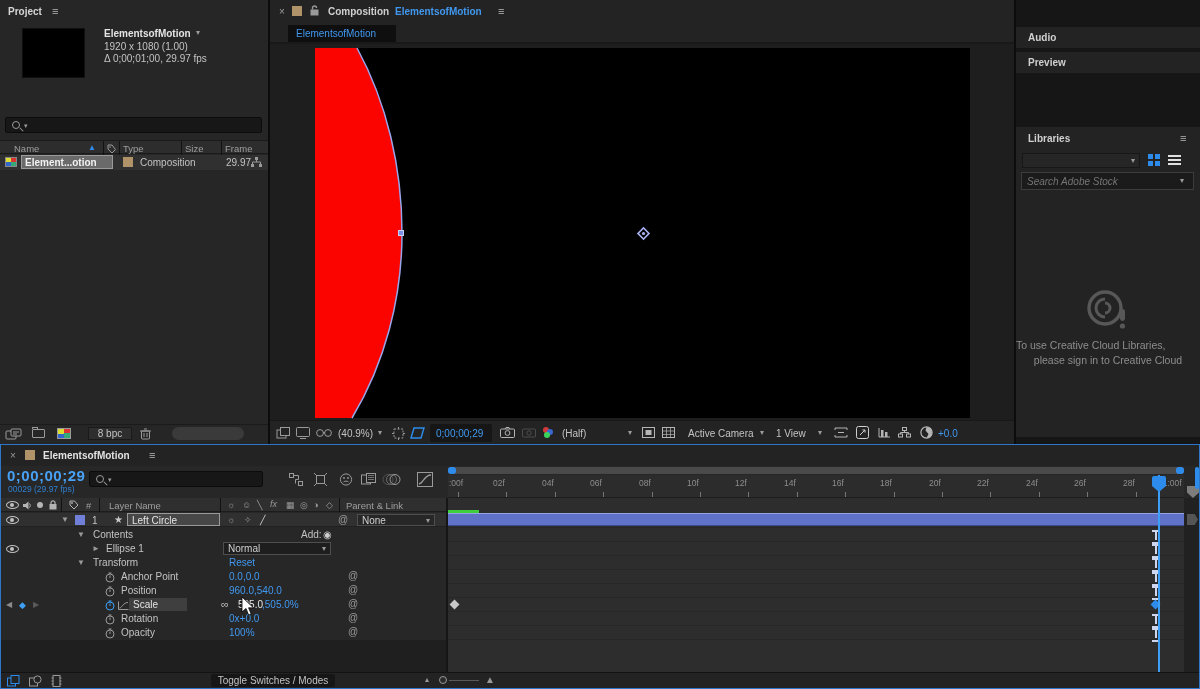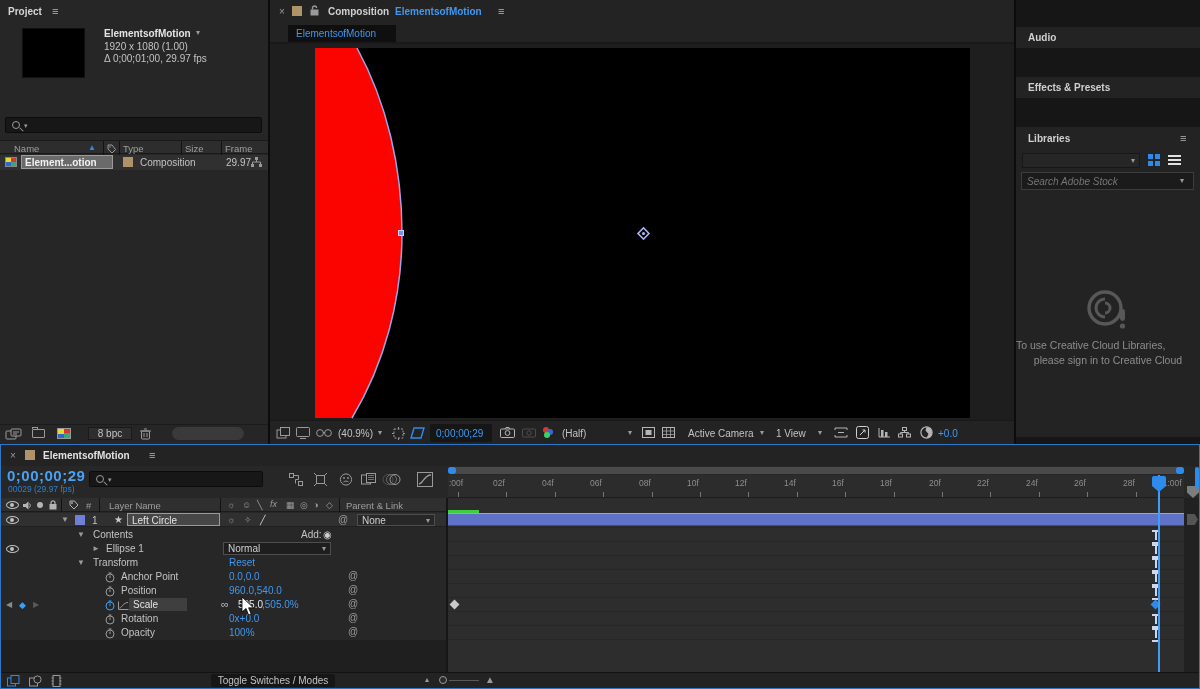--- a/index.html
+++ b/index.html
@@ -229,22 +229,22 @@
     </div>
   </div>
 
   <div class="abs" style="left:1014px;top:0;width:2px;height:445px;background:#0c0c0c"></div>
   <div class="abs" style="left:268px;top:0;width:2px;height:445px;background:#0c0c0c"></div>
 
   <div class="abs" style="left:1016px;top:0;width:184px;height:445px;background:#161616">
     <div class="abs panel" style="left:0;top:27px;width:184px;height:21px">
       <span class="abs txt bold" style="left:12px;top:5px;color:#d0d0d0">Audio</span>
     </div>
-    <div class="abs panel" style="left:0;top:77px;width:184px;height:21px">
-      <span class="abs txt bold" style="left:12px;top:5px;color:#d0d0d0">Effects &amp; Presets</span>
+    <div class="abs panel" style="left:0;top:52px;width:184px;height:21px">
+      <span class="abs txt bold" style="left:12px;top:5px;color:#d0d0d0">Preview</span>
     </div>
 
     <div class="abs panel" style="left:0;top:127px;width:184px;height:310px">
       <span class="abs txt bold" style="left:12px;top:6px;color:#d0d0d0">Libraries</span>
       <span class="abs hdr-glyph" style="left:164px;top:5px">≡</span>
 
       <div class="dd abs" style="left:6px;top:26px;width:118px;height:15px;border-color:#171717;background:#262626">
         <span></span>
           <span class="chev">▾</span>
       </div>

